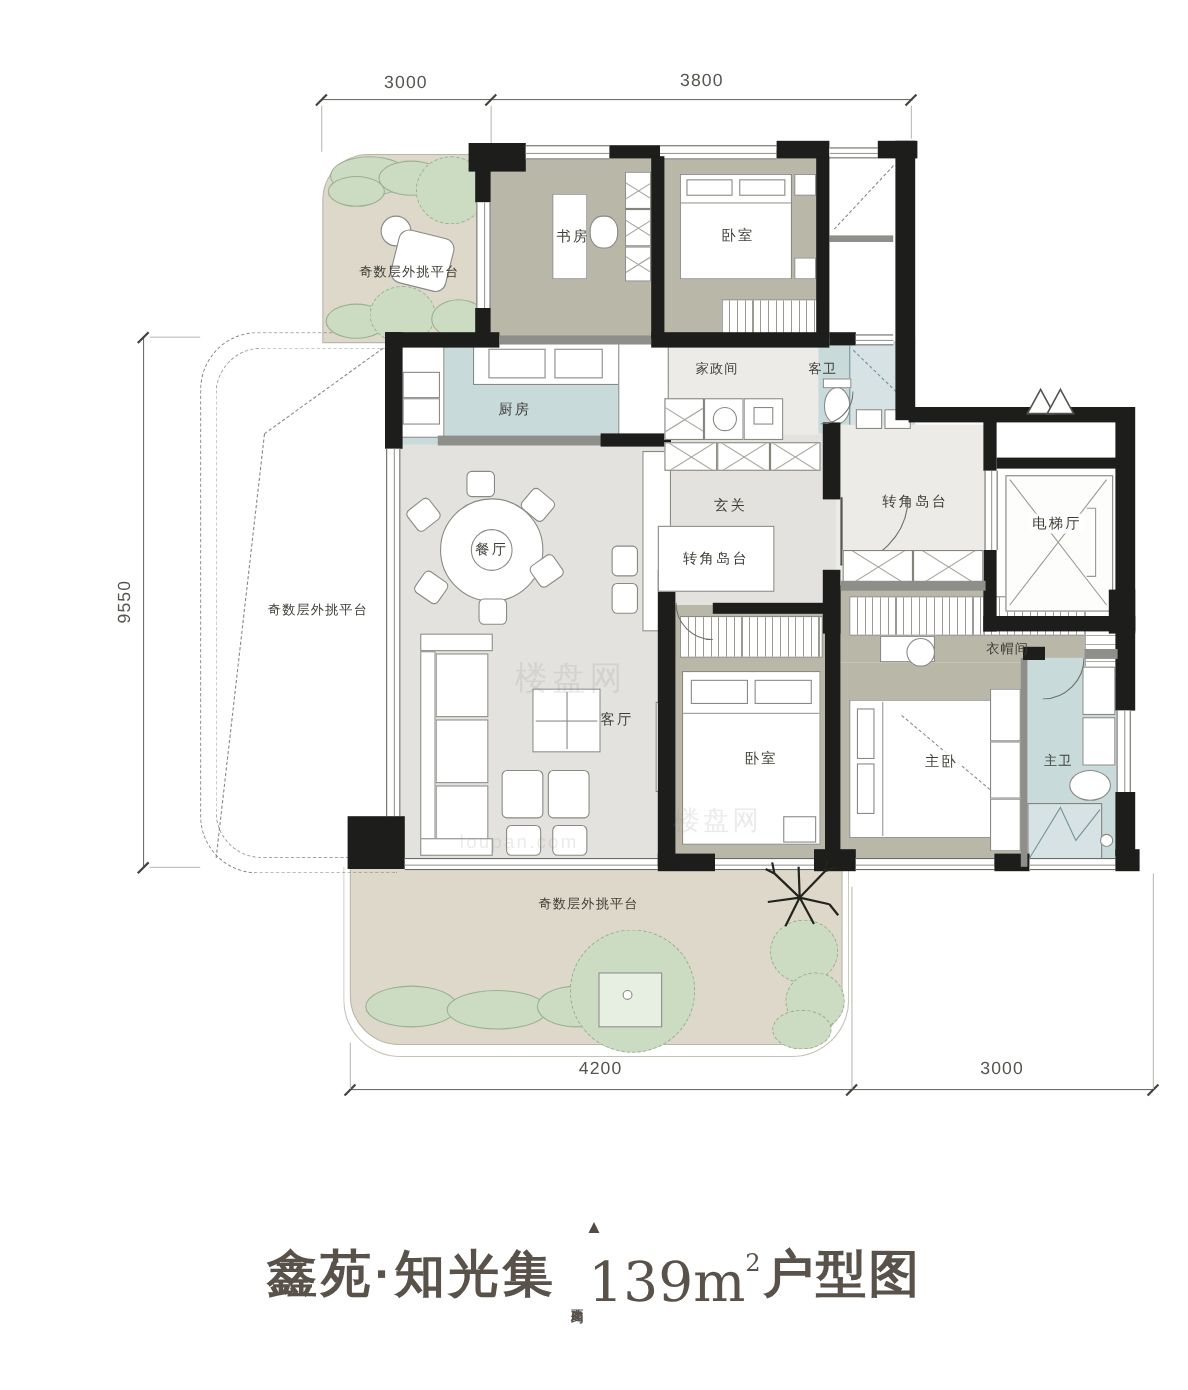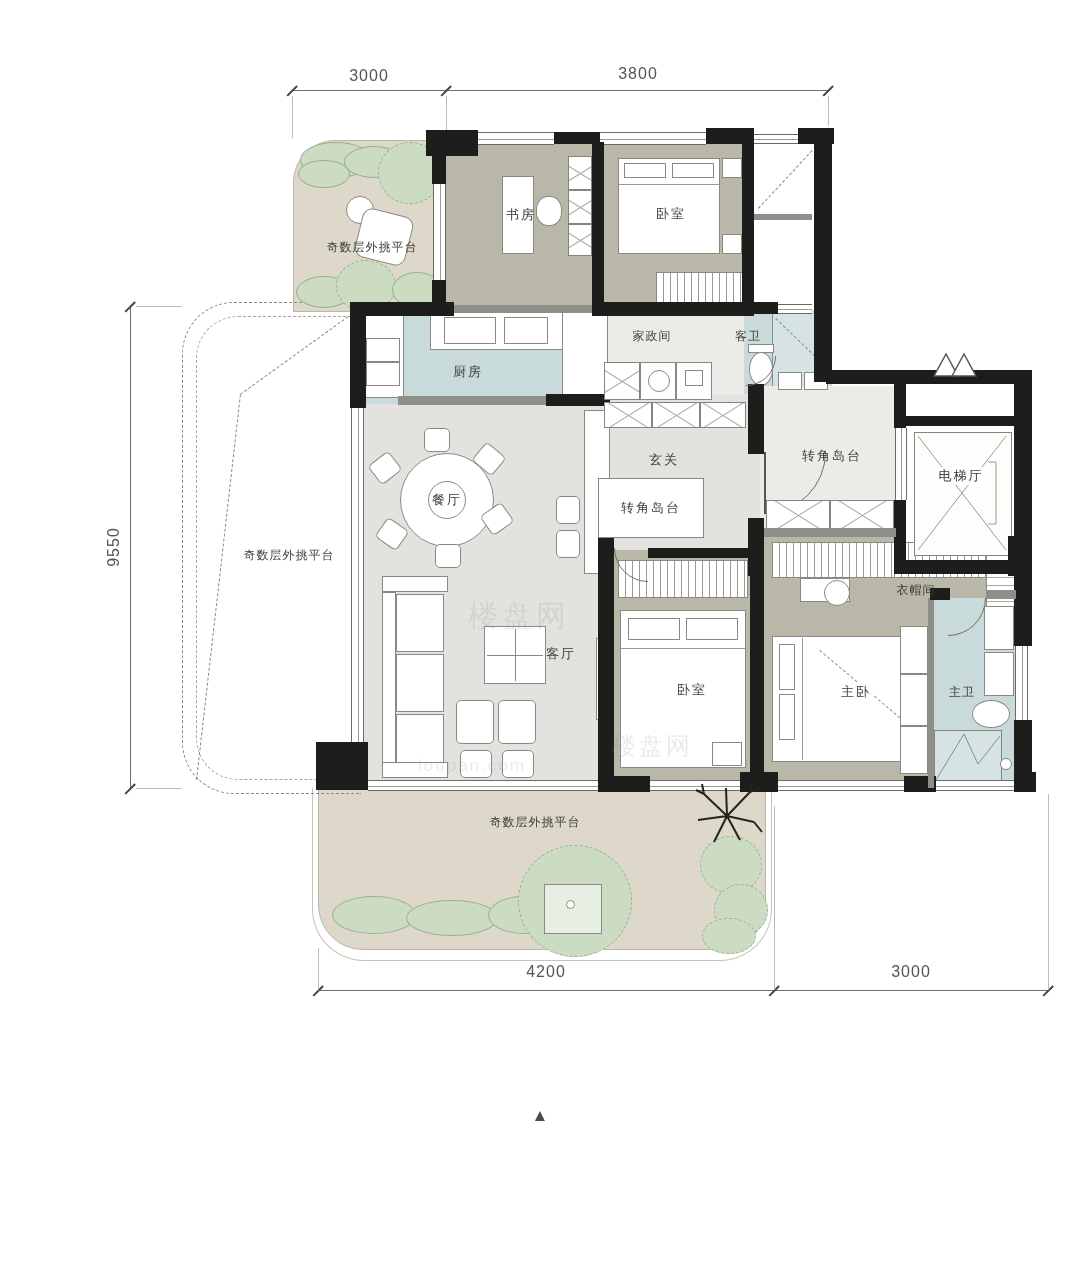--- a/index.html
+++ b/index.html
@@ -351,14 +351,20 @@
   <div class="ext" style="left:774px;top:806px;width:1px;height:184px;"></div>
   <div class="ext" style="left:1048px;top:794px;width:1px;height:196px;"></div>
   <div class="dimtext" style="left:546px;top:972px;">4200</div>
   <div class="dimtext" style="left:911px;top:972px;">3000</div>
 
   <div class="wm" style="left:468px;top:596px;font-size:30px;letter-spacing:4px;">楼盘网</div>
   <div class="wm" style="left:612px;top:730px;font-size:24px;letter-spacing:3px;">楼盘网</div>
   <div class="wm" style="left:418px;top:756px;font-size:17px;letter-spacing:2px;">loupan.com</div>
 
   <div class="t-pointer">▲</div>
+  <div class="titleblock">
+    <span class="t-project">鑫苑·知光集</span>
+    <span class="t-vtext">建面约</span>
+    <span class="t-area"><span>139m</span><sup class="t-sup">2</sup></span>
+    <span class="t-suffix">户型图</span>
+  </div>
 
 </div>
 
 </body></html>

